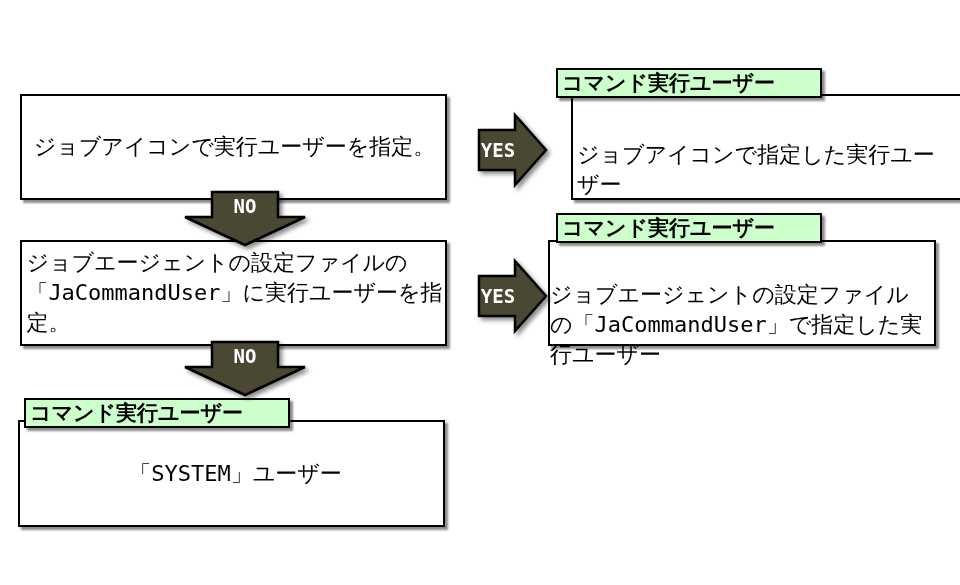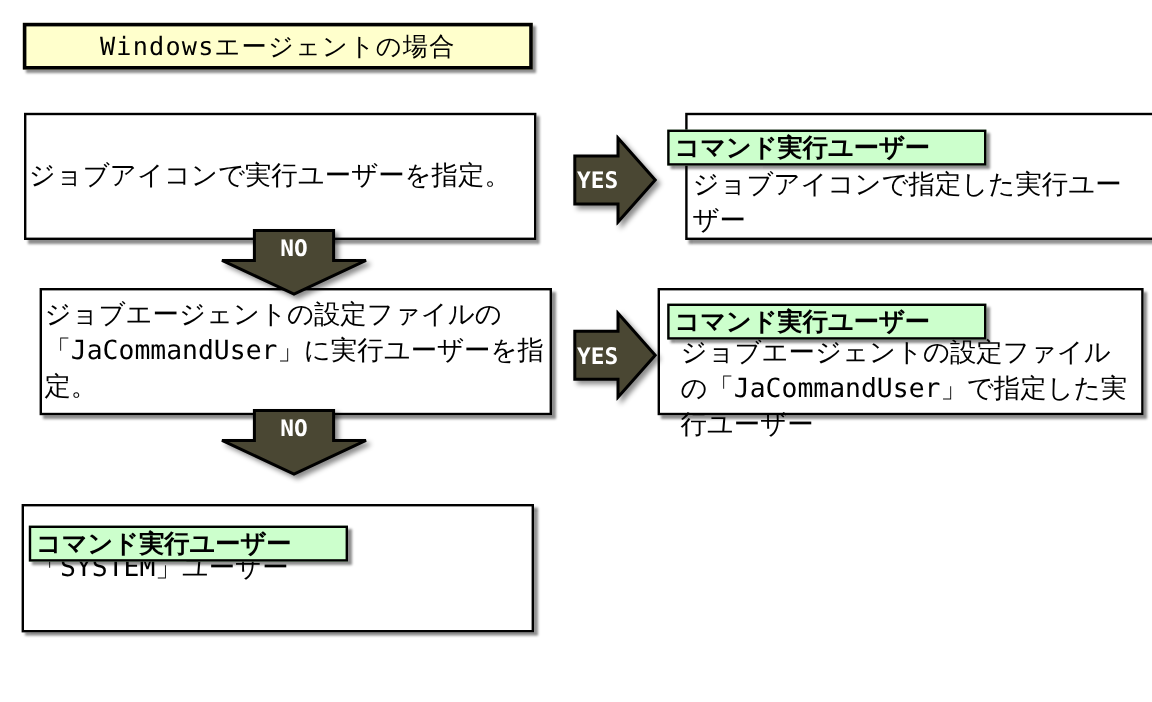--- a/index.html
+++ b/index.html
@@ -13,32 +13,33 @@
     position:absolute;left:19px;top:19px;width:419px;height:33px;
     background:var(--title-bg,#FFFFCC);border:3px solid var(--border,#000);
     display:flex;align-items:center;justify-content:center;
     font-size:21px;letter-spacing:1px;
   }
   .flow-box{
     position:absolute;background:var(--box-bg,#fff);
     border:2px solid var(--border,#000);
     font-size:22px;line-height:30px;white-space:pre-line;
     box-sizing:content-box;
+    justify-content:center;
   }
   .v-center{display:flex;align-items:center;}
   .step1{left:20px;top:94px;width:421px;height:102px;padding-left:2px;}
-  .step2{left:20px;top:240px;width:421px;height:102px;padding-left:2px;margin-left:13px;}
+  .step2{left:20px;top:240px;width:421px;height:102px;padding-left:2px;}
   .result1{left:548px;top:94px;width:384px;height:88px;padding:14px 0 0 4px;margin-left:23px;}
-  .result2{left:548px;top:240px;width:384px;height:94px;padding:8px 0 0 17px;}
+  .result2{left:548px;top:240px;width:384px;height:94px;padding:8px 0 0 0;}
   .result3{left:18px;top:420px;width:415px;height:103px;padding-left:8px;}
   .green-label{
     position:absolute;z-index:4;height:26px;
     background:var(--header-bg,#CCFFCC);border:2px solid var(--border,#000);
     font-size:21px;font-weight:bold;line-height:26px;
-    padding:0 6px 0 4px;white-space:nowrap;width:252px;margin-top:40px;
+    padding:0 6px 0 4px;white-space:nowrap;width:252px;
   }
   .label1{left:556px;top:68px;}
   .label2{left:556px;top:213px;}
   .label3{left:24px;top:398px;}
   .arrow{position:absolute;z-index:5;filter:drop-shadow(3px 3px 2px rgba(0,0,0,0.45));padding-left:16px;}
   .yes1{left:461px;top:112px;}
   .yes2{left:461px;top:258px;}
   .no1{left:166px;top:190px;}
   .no2{left:166px;top:340px;}
   .arrow polygon{fill:var(--arrow-fill,#4A4733);stroke:var(--border,#000);stroke-width:2.5;}
@@ -46,23 +47,20 @@
     fill:var(--arrow-text,#fff);font-size:19px;font-weight:bold;
     font-family:"DejaVu Sans Mono","Liberation Mono",monospace;
     text-anchor:middle;
   }
 </style>
 </head>
 <body>
 
 <div class="canvas">
 
-  <div class="title-box shadowed">
-    <span>Windowsエージェントの場合</span>
-  </div>
 
   <div class="flow-box v-center step1 shadowed">
     <span>ジョブアイコンで実行ユーザーを指定。</span>
   </div>
 
   <div class="arrow yes1">
     <svg width="72" height="76" viewBox="0 0 72 76">
       <polygon points="2,18 38,18 38,3 69,38 38,73 38,58 2,58"></polygon>
       <text x="21" y="45">YES</text>
     </svg>

